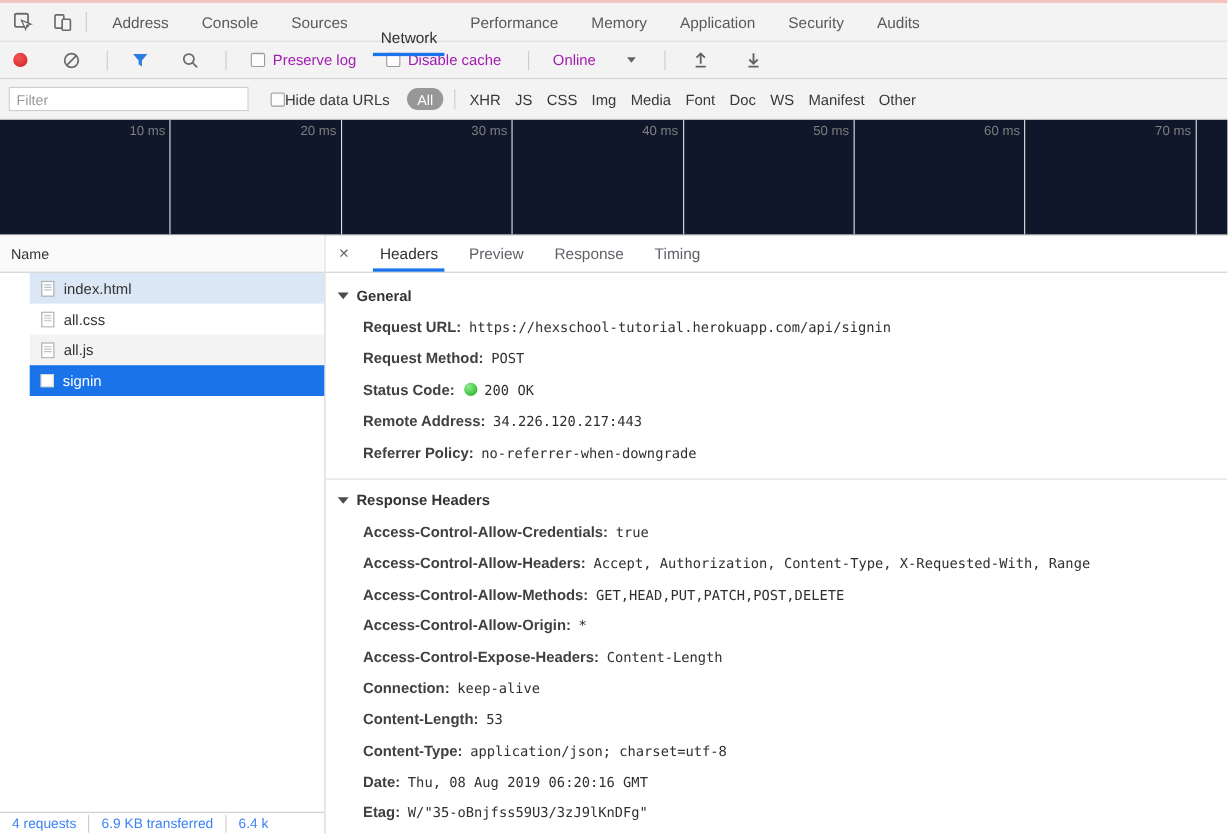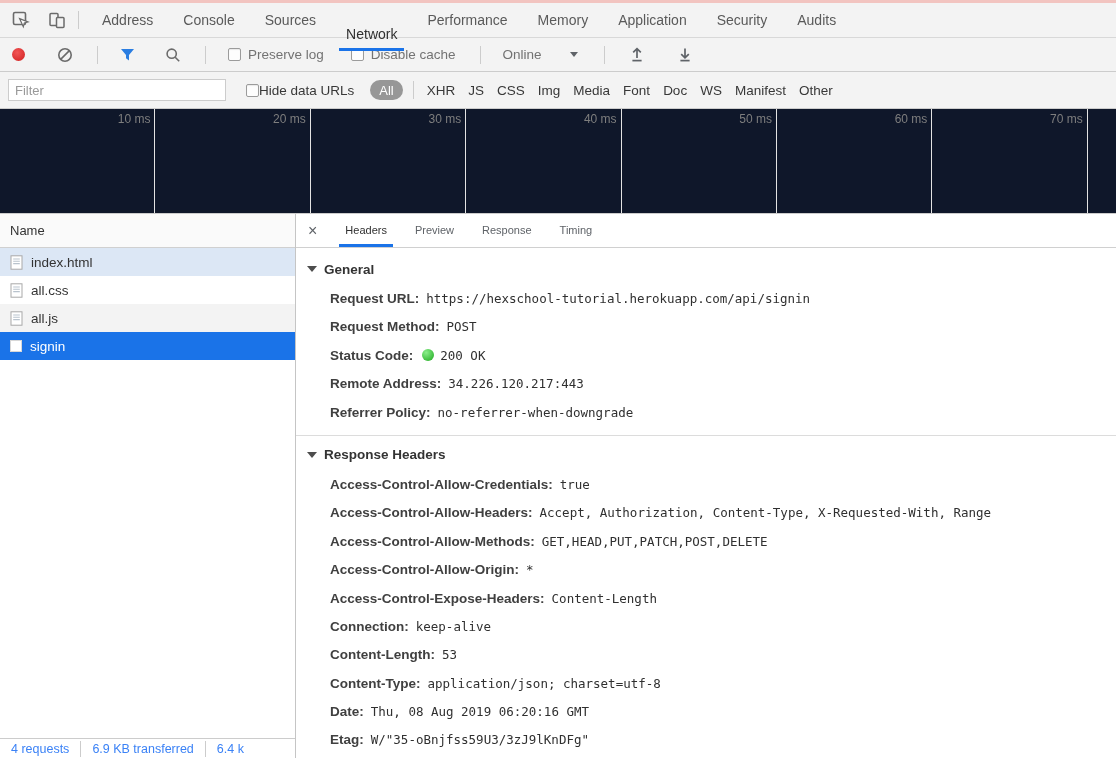--- a/index.html
+++ b/index.html
@@ -17,21 +17,21 @@
   .icon-btn { width:26px; height:26px; display:flex; align-items:center; justify-content:center; cursor:pointer; }
   .vdiv { width:1px; height:18px; background:#ccc; margin:0 8px; flex:0 0 auto; }
   .tab { position:relative; height:100%; display:flex; align-items:center;
          padding:0 15px; font-size:14px; color:#5a5a5a; cursor:pointer; }
   .tab.active { color:#303030;margin-top:28px; }
   .tab.active::after { content:""; position:absolute; left:8px; right:8px; bottom:0;
                        height:3px; background:#1a73e8; }
 
   
   .toolbar { height:34px; background:#f3f3f3; border-bottom:1px solid #ccc;
-             display:flex; align-items:center; flex:0 0 auto; font-size:13.5px; color:#737373;gap:10px; }
+             display:flex; align-items:center; flex:0 0 auto; font-size:13.5px; color:#a21caf;gap:10px; }
   .rec-dot { width:13px; height:13px; border-radius:50%; margin-left:12px;
              background:radial-gradient(circle at 40% 35%, #f25555, #cf1f1f); cursor:pointer; }
   .tool-icon { display:flex; align-items:center; justify-content:center; cursor:pointer; }
   .checkbox { width:13px; height:13px; border:1px solid #9b9b9b; border-radius:2px;
               background:#fdfdfd; box-shadow:inset 0 1px 1px rgba(0,0,0,.08); flex:0 0 auto; cursor:pointer; }
   .cb-group { display:flex; align-items:center; gap:7px; cursor:pointer; }
   .dd-caret { width:0; height:0; border-left:4px solid transparent; border-right:4px solid transparent;
               border-top:5px solid #5f6368; }
   .online-group { display:flex; align-items:center; gap:28px; cursor:pointer; }
 
@@ -55,41 +55,41 @@
   .ov-fill { flex:1 1 auto; }
 
   
   .content { flex:1 1 auto; display:flex; min-height:0; }
 
   
   .left-pane { width:296px; flex:0 0 296px; border-right:1px solid #c5c5c5;
                display:flex; flex-direction:column; background:#fff; }
   .name-header { height:34px; line-height:33px; padding-left:10px; font-size:13px;
                  color:#333; background:#fafafa; border-bottom:1px solid #d0d0d0; flex:0 0 auto; }
-  .req-rows { flex:1 1 auto; overflow:hidden; }
+  .req-rows { flex:1 1 auto; overflow:hidden;padding-left:27px; }
   .req-row { height:28px; display:flex; align-items:center; gap:8px; padding-left:10px;
              font-size:13.5px; color:#333; cursor:pointer; white-space:nowrap; }
   .req-row.r-blue { background:#dce7f5; }
   .req-row.r-stripe { background:#f3f3f3; }
   .req-row.r-selected { background:#1a73e8; color:#fff; }
   .doc-icon { flex:0 0 auto; display:flex; }
   .plain-icon { width:12px; height:12px; background:#fff; border:1px solid #d7d7d7; flex:0 0 auto; }
 
   
   .status-bar { height:20px; border-top:1px solid #ccc; display:flex; align-items:center;
                 font-size:12.5px; color:#3b82f6; white-space:nowrap; overflow:hidden; flex:0 0 auto; }
   .sb-item { padding:0 11px; }
   .sb-div { width:1px; height:16px; background:#ccc; flex:0 0 auto; }
 
   
   .right-pane { flex:1 1 auto; background:#fff; display:flex; flex-direction:column; overflow:hidden; min-width:0; }
   .dtabs { height:34px; border-bottom:1px solid #d0d0d0; display:flex; align-items:center;
            padding-left:12px; flex:0 0 auto; }
   .dclose { font-size:16px; color:#5f6368; margin-right:14px; cursor:pointer; line-height:1; }
-  .dtab { position:relative; height:100%; line-height:33px; font-size:11px; color:#5f6368;
+  .dtab { position:relative; height:100%; line-height:33px; font-size:14px; color:#5f6368;
           margin:0 14px; cursor:pointer; }
   .dtab.active { color:#303030; }
   .dtab.active::after { content:""; position:absolute; left:-6px; right:-6px; bottom:0;
                         height:3px; background:#1a73e8; }
   .dbody { flex:1 1 auto; overflow:hidden; padding-top:6px; }
   .sec-title { height:30px; display:flex; align-items:center; gap:7px; padding-left:11px;
                font-size:13.5px; font-weight:bold; color:#333; cursor:pointer; }
   .sec-caret { width:0; height:0; border-left:5px solid transparent; border-right:5px solid transparent;
                border-top:6px solid #4d4d4d; }
   .hrow { height:28.4px; line-height:28.4px; padding-left:34px; white-space:nowrap; overflow:hidden; }

